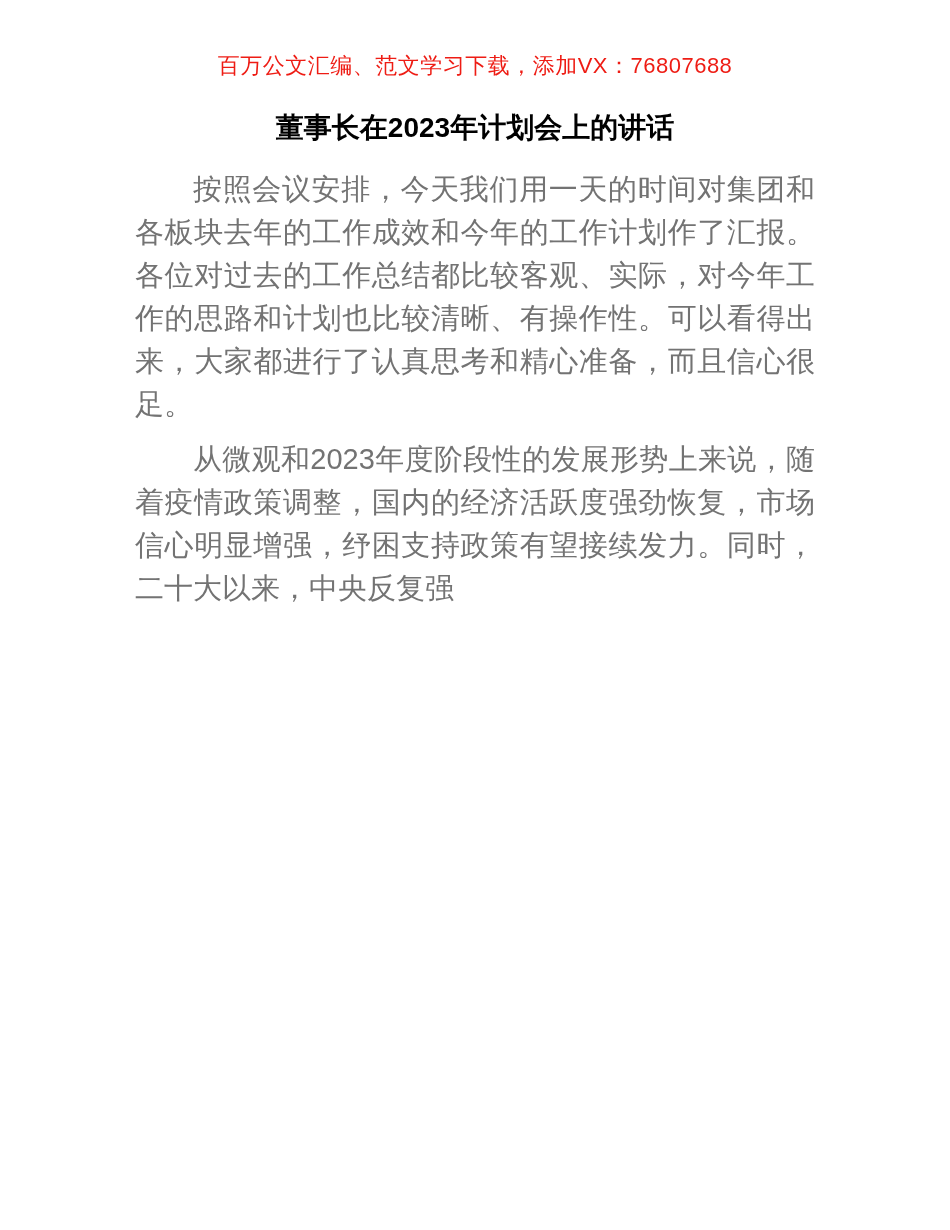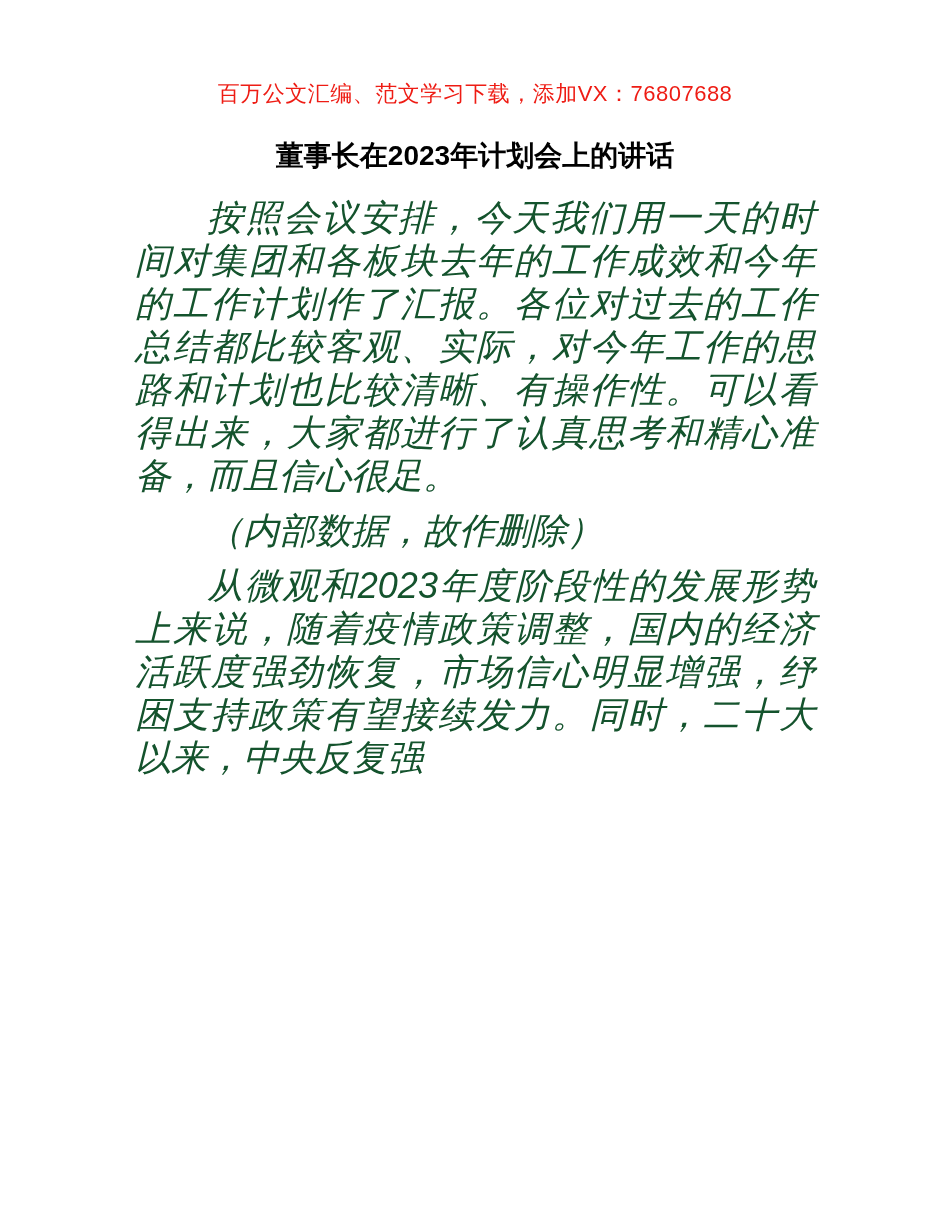--- a/index.html
+++ b/index.html
@@ -16,21 +16,21 @@
   }
   .page {
     width: 950px;
     height: 1230px;
     background: #ffffff;
     box-sizing: border-box;
     padding: 0 135px;
   }
   .promo-banner {
     margin: 0;
-    padding-top: 80px;
+    padding-top: 52px;
     text-align: center;
     font-size: 22px;
     line-height: 28px;
     color: #ee1c14;
     letter-spacing: 0.5px;
     white-space: nowrap;
   }
   .doc-title {
     margin: 26px 0 0 0;
     text-align: center;
@@ -38,36 +38,34 @@
     line-height: 44px;
     font-weight: 600;
     color: #000000;
     white-space: nowrap;
   }
   .doc-body {
     margin-top: 18px;
   }
   .doc-body p {
     margin: 0 0 12px 0;
-    font-size: 36px;
+    font-size: 29px;
     line-height: 43px;
     text-indent: 2em;
     text-align: justify;
-    color: #14532d;
-    font-style: italic;
+    color: #737373;
   }
 </style>
 </head>
 <body>
 
 <div class="page">
 
   <div class="promo-banner">百万公文汇编、范文学习下载，添加VX：76807688</div>
 
   <h1 class="doc-title">董事长在2023年计划会上的讲话</h1>
 
   <div class="doc-body">
     <p>按照会议安排，今天我们用一天的时间对集团和各板块去年的工作成效和今年的工作计划作了汇报。各位对过去的工作总结都比较客观、实际，对今年工作的思路和计划也比较清晰、有操作性。可以看得出来，大家都进行了认真思考和精心准备，而且信心很足。</p>
-    <p>（内部数据，故作删除）</p>
     <p>从微观和2023年度阶段性的发展形势上来说，随着疫情政策调整，国内的经济活跃度强劲恢复，市场信心明显增强，纾困支持政策有望接续发力。同时，二十大以来，中央反复强</p>
   </div>
 
 </div>
 
 </body></html>

